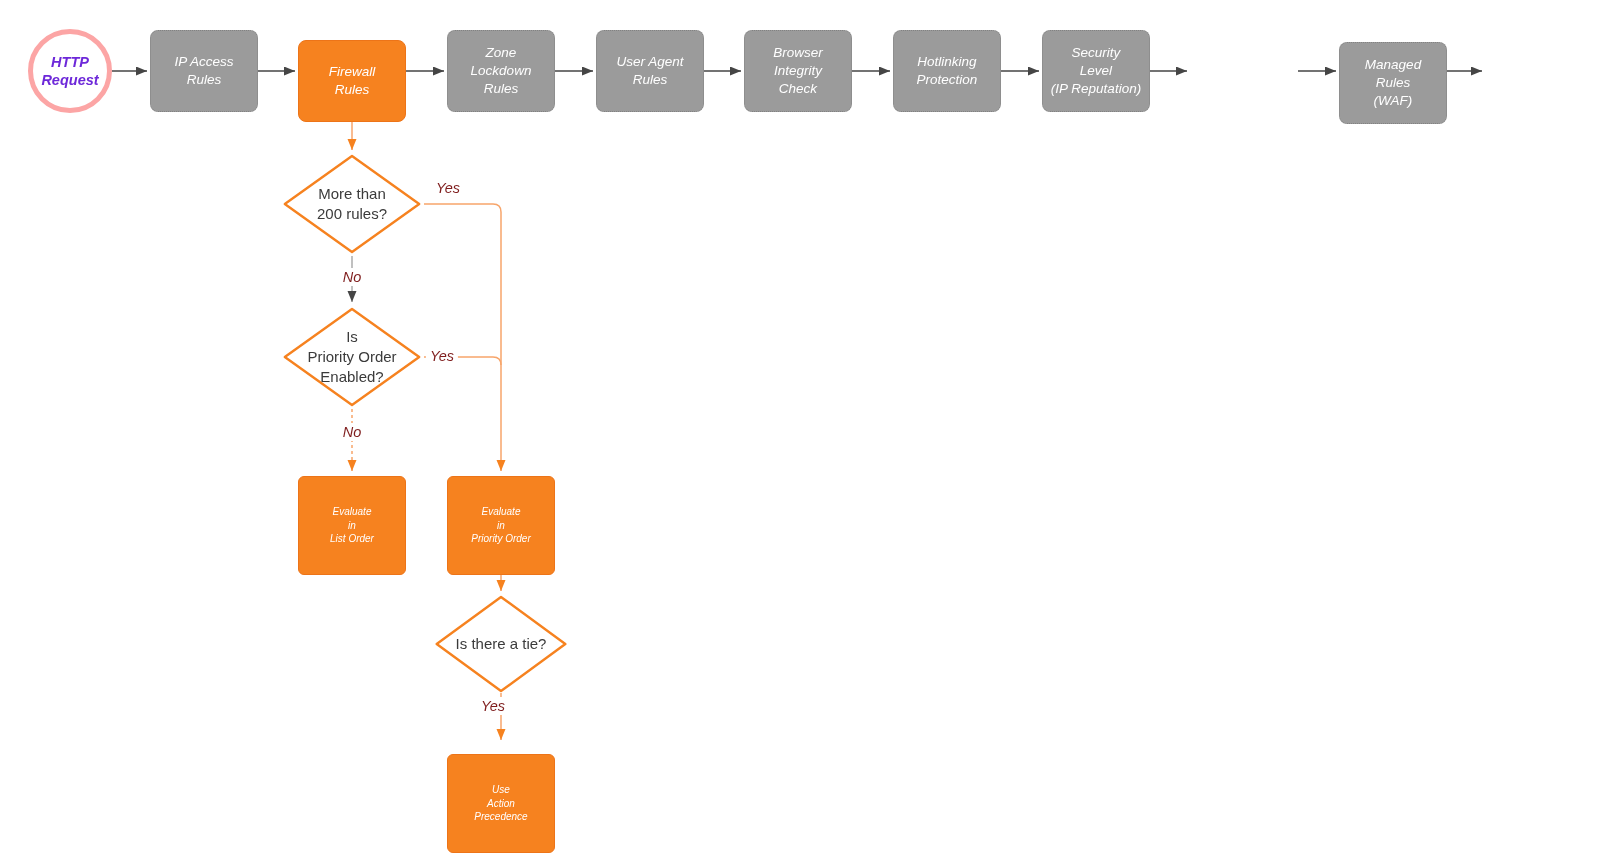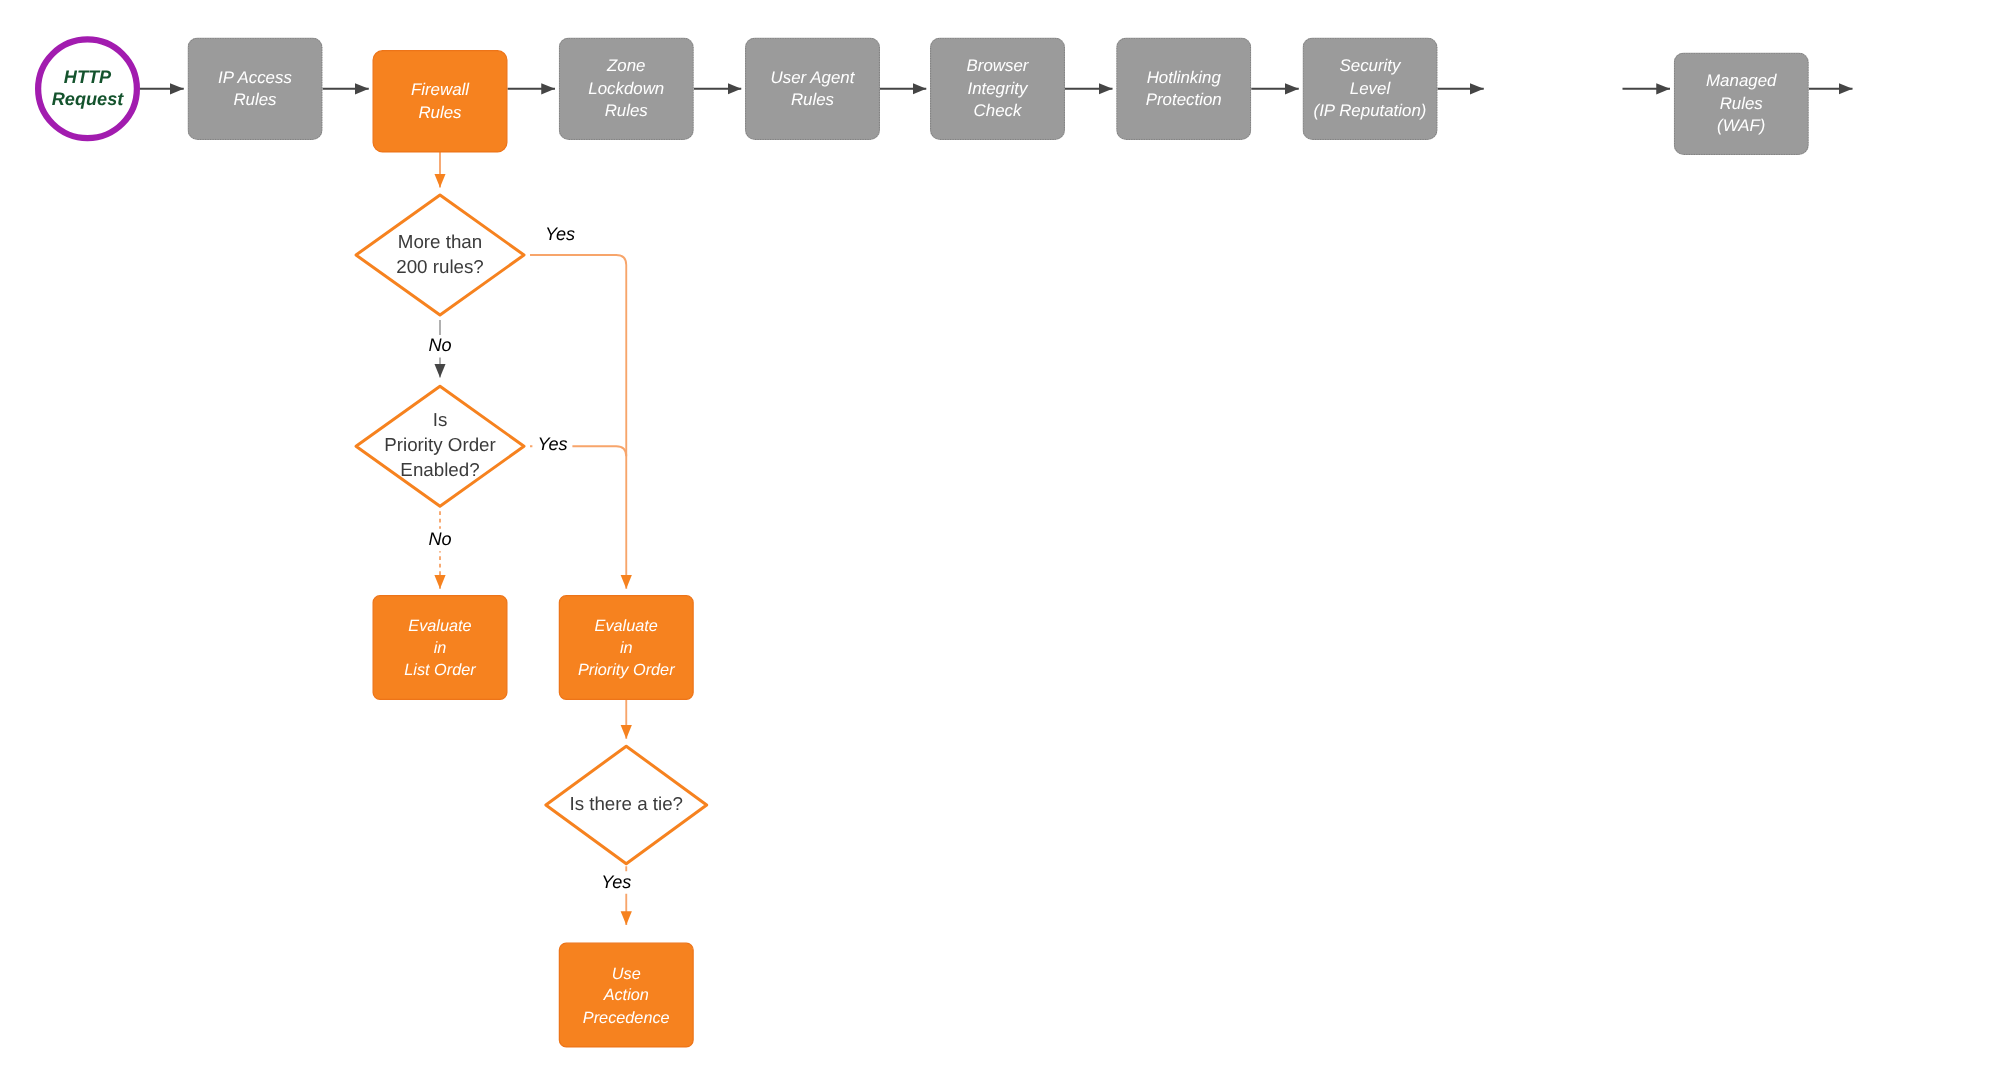--- a/index.html
+++ b/index.html
@@ -43,36 +43,36 @@
   .circle {
     width: 84px; height: 84px;
     border-radius: 50%;
     font-style: italic;
     font-weight: bold;
     font-size: 14.5px;
     line-height: 1.25;
   }
   .circle.start {
     background: #ffffff;
-    border: 5px solid #a21caf;
-    color: #14532d;
+    border: 5px solid #fca5a5;
+    color: #6d28d9;
   }
   .circle.end {
     background: #1173B8;
     border: none;
     color: #ffffff;
   }
   .action {
-    width: 108px; height: 84px;
+    width: 108px; height: 99px;
     background: #F6821F;
     border: 1px solid #ED7418;
     border-radius: 6px;
     color: #ffffff;
     font-style: italic;
-    font-size: 13px;
+    font-size: 10px;
     line-height: 1.35;
   }
   .diamond { position: absolute; }
   .diamond svg {
     position: absolute;
     left: 0; top: 0;
     width: 100%; height: 100%;
     overflow: visible;
   }
   .diamond polygon {
@@ -93,21 +93,21 @@
     white-space: pre-line;
     color: #3B3B3B;
     font-size: 15px;
     line-height: 1.35;
   }
   .elabel {
     position: absolute;
     transform: translateX(-50%);
     background: #ffffff;
     padding: 0 4px;
-    color: #000000;
+    color: #7f1d1d;
     font-style: italic;
     font-size: 14.5px;
     line-height: 18px;
   }
 </style>
 </head>
 <body>
 
 <div id="canvas">
 

